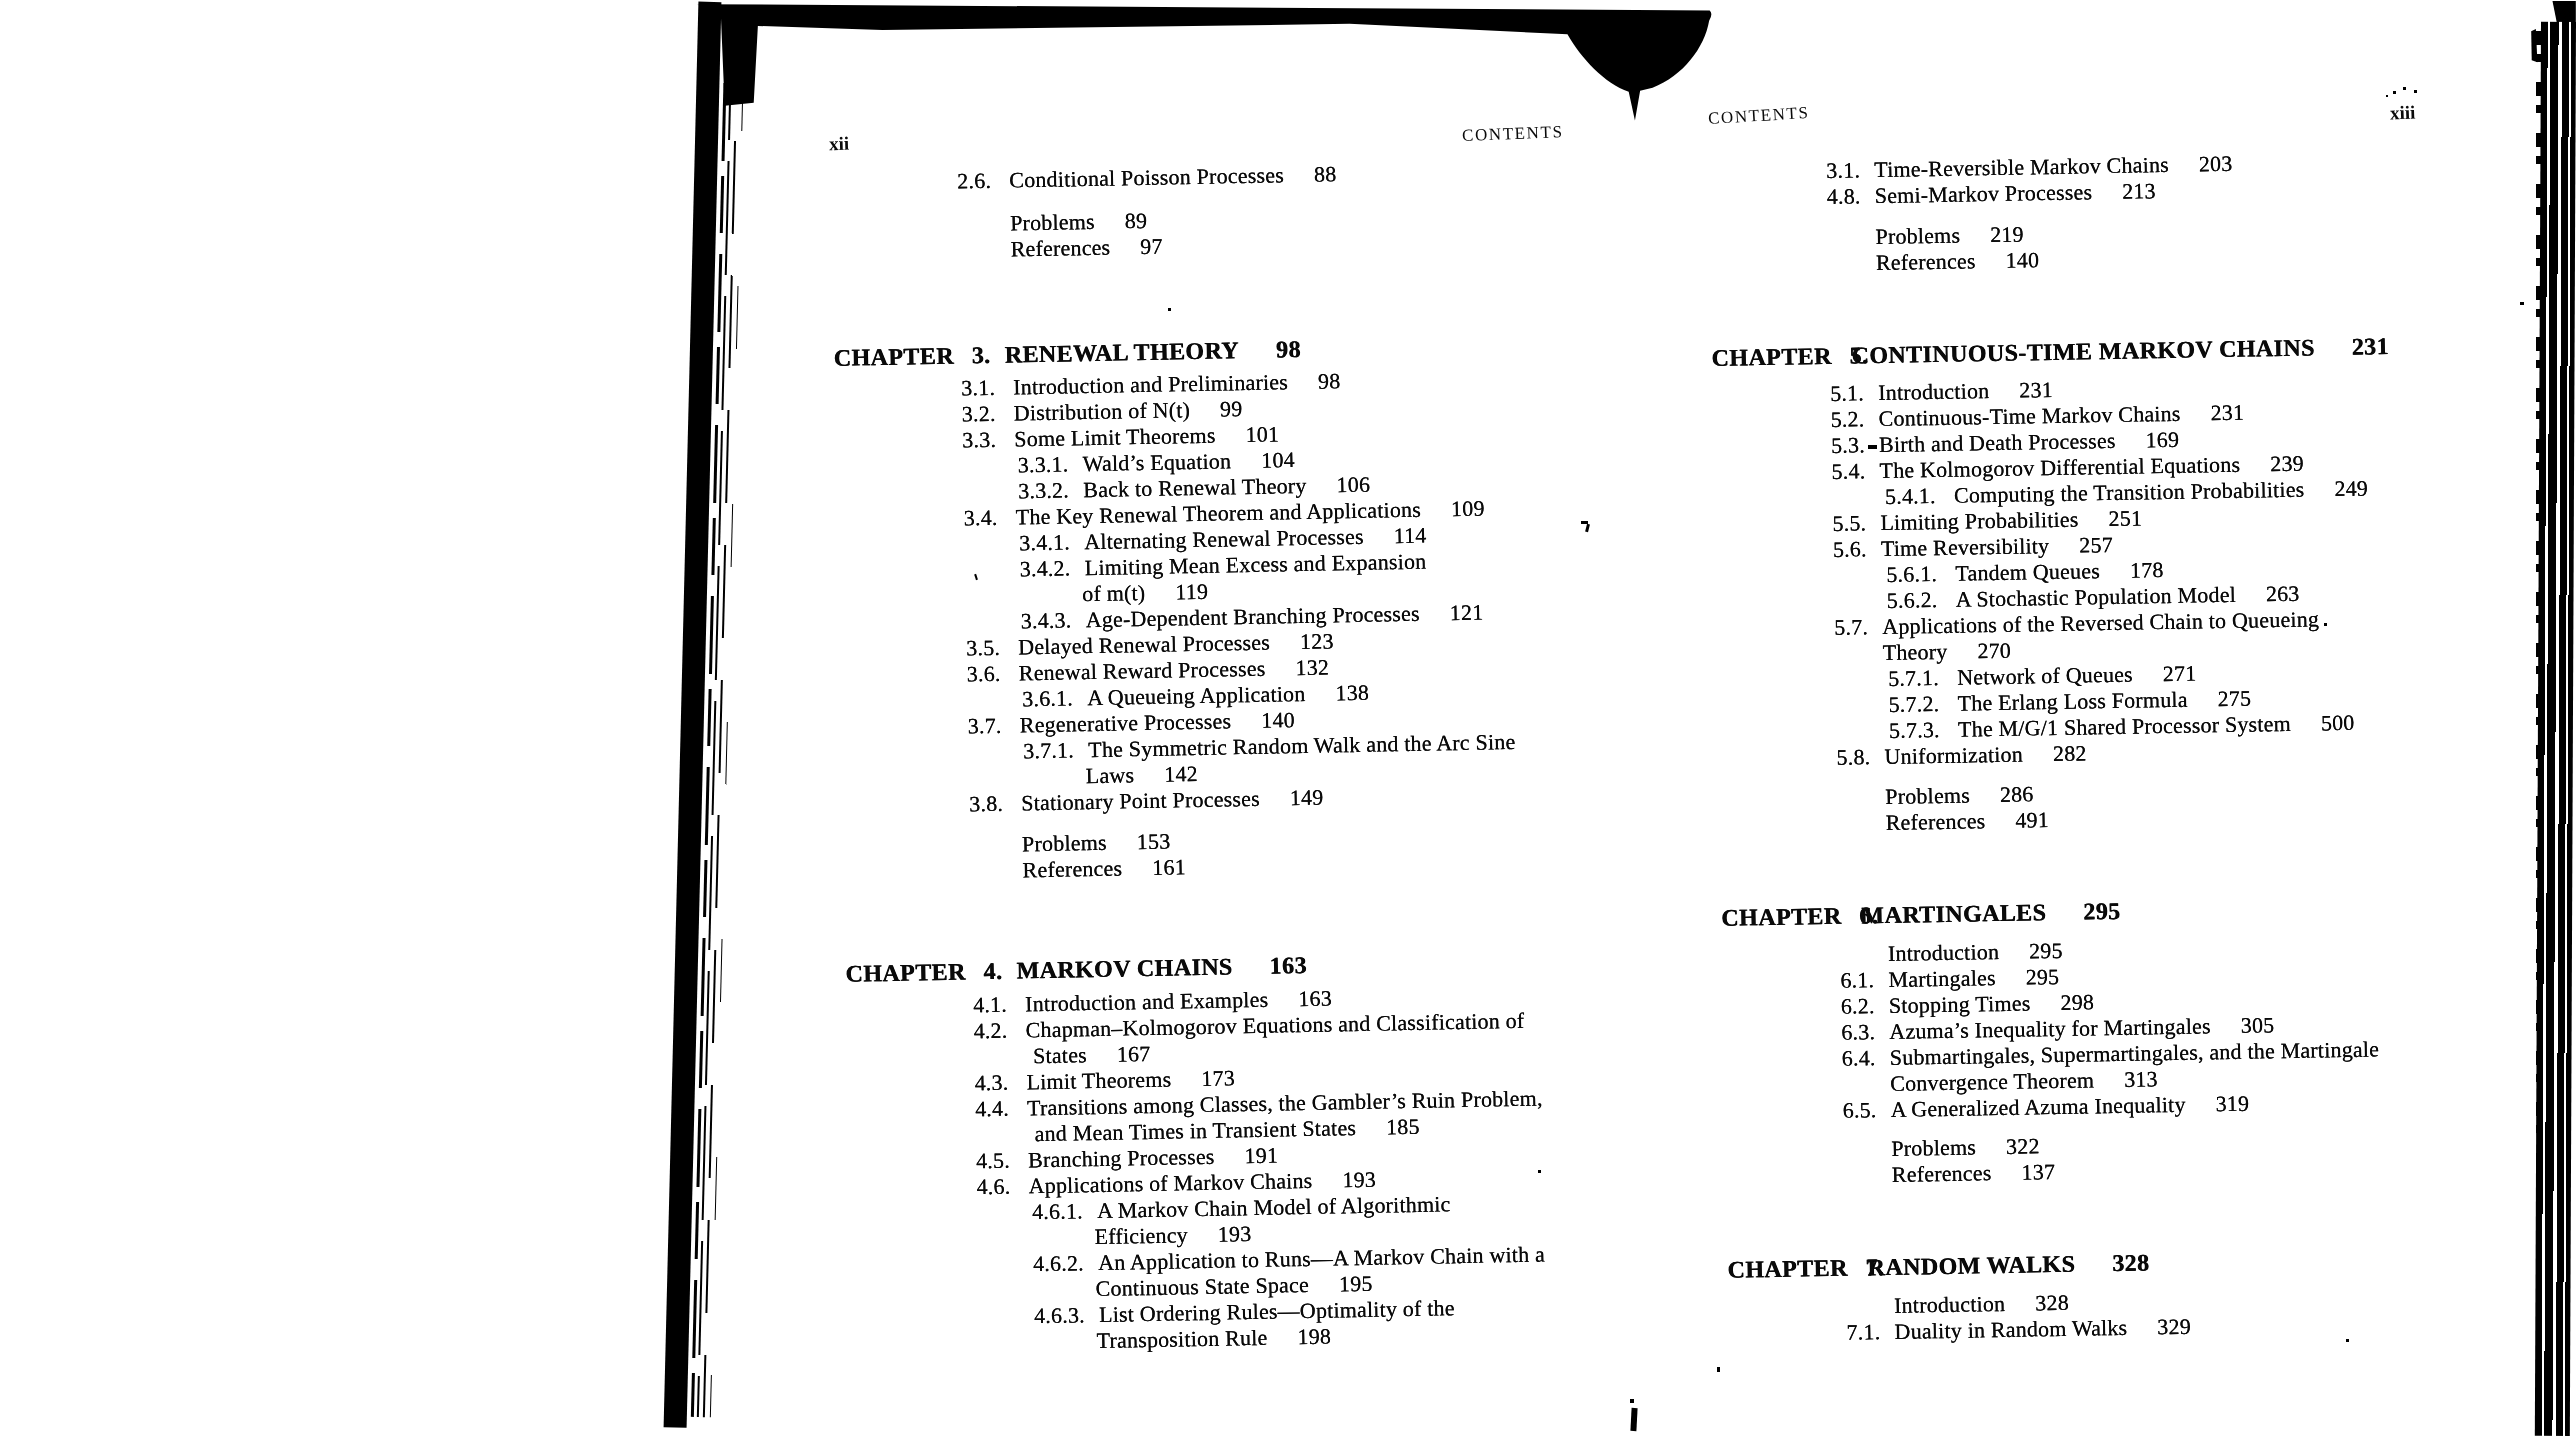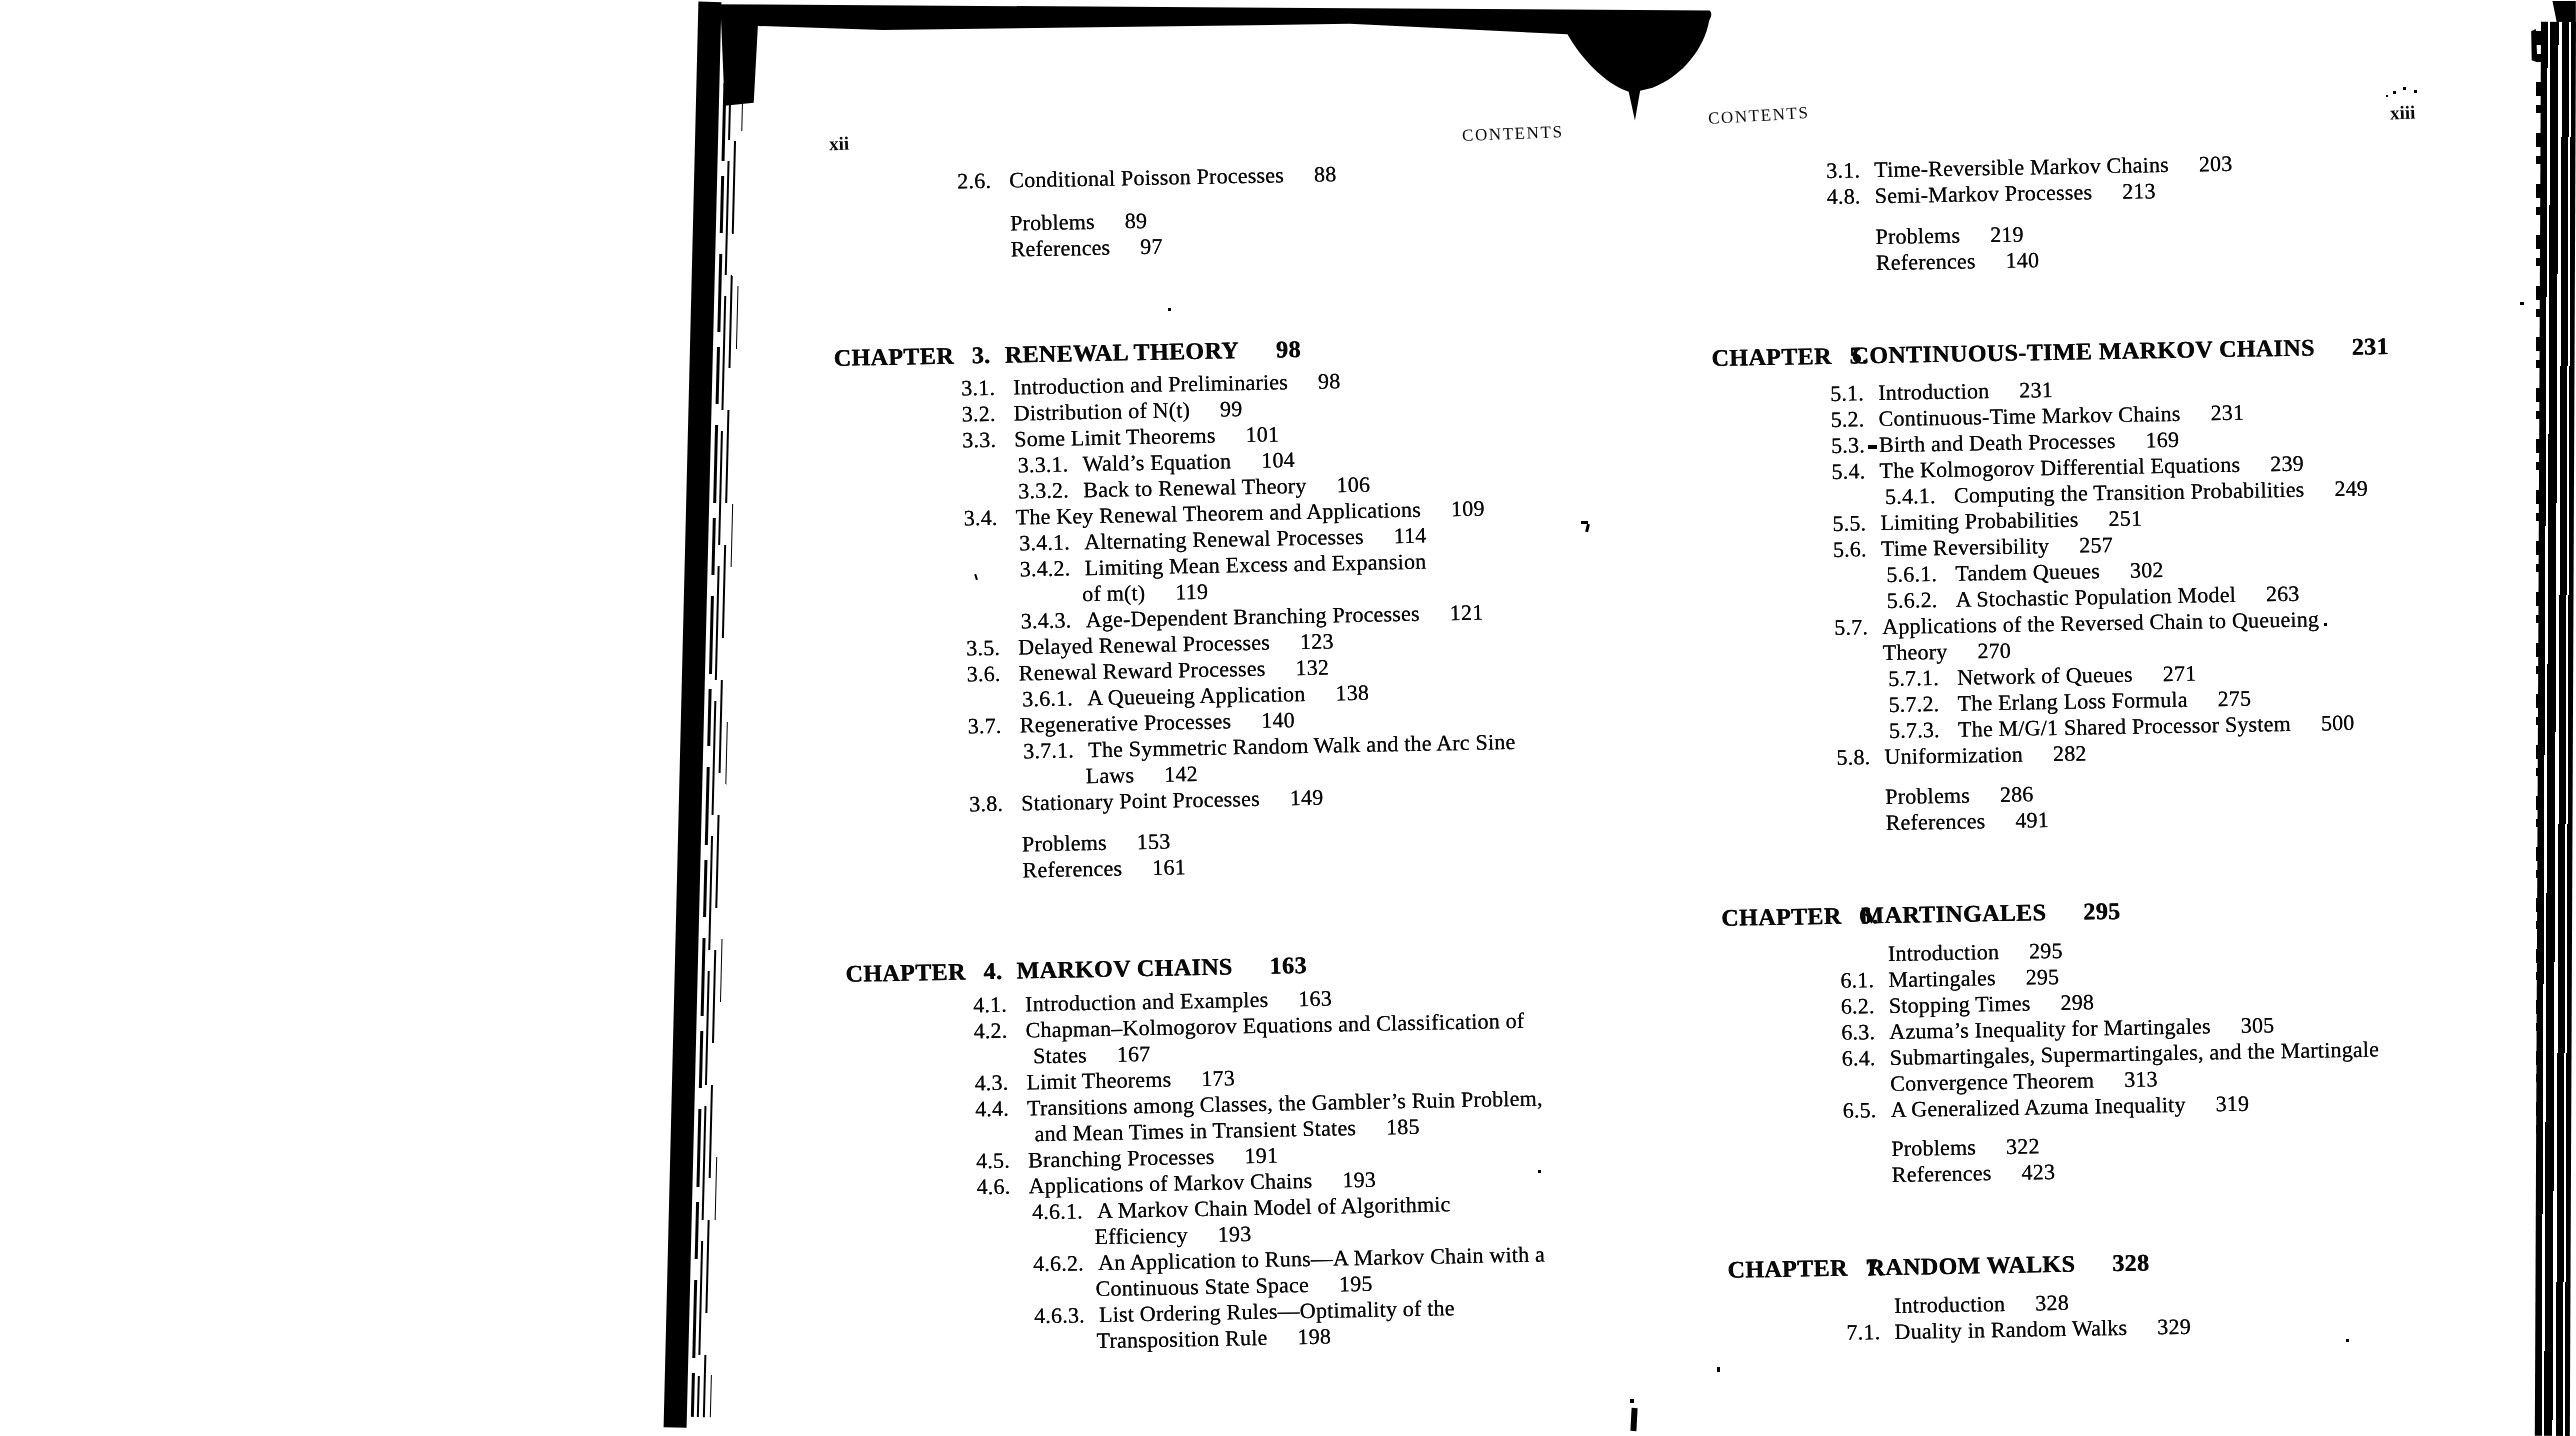--- a/index.html
+++ b/index.html
@@ -281,21 +281,21 @@
       <div class="row e1">
         <span class="num">5.5.</span>
         <span class="tw"><span class="title">Limiting Probabilities</span><span class="pg">251</span></span>
       </div>
       <div class="row e1">
         <span class="num">5.6.</span>
         <span class="tw"><span class="title">Time Reversibility</span><span class="pg">257</span></span>
       </div>
       <div class="row e2">
         <span class="num">5.6.1.</span>
-        <span class="tw"><span class="title">Tandem Queues</span><span class="pg">302</span></span>
+        <span class="tw"><span class="title">Tandem Queues</span><span class="pg">178</span></span>
       </div>
       <div class="row e2">
         <span class="num">5.6.2.</span>
         <span class="tw"><span class="title">A Stochastic Population Model</span><span class="pg">263</span></span>
       </div>
       <div class="row e1">
         <span class="num">5.7.</span>
         <span class="tw"><span class="title">Applications of the Reversed Chain to Queueing</span></span>
       </div>
       <div class="row c1">
@@ -350,21 +350,21 @@
         <span class="tw"><span class="title">Convergence Theorem</span><span class="pg">313</span></span>
       </div>
       <div class="row e1">
         <span class="num">6.5.</span>
         <span class="tw"><span class="title">A Generalized Azuma Inequality</span><span class="pg">319</span></span>
       </div>
       <div class="row pl" style="margin-top: 13px;">
         <span class="tw"><span class="title">Problems</span><span class="pg">322</span></span>
       </div>
       <div class="row pl">
-        <span class="tw"><span class="title">References</span><span class="pg">423</span></span>
+        <span class="tw"><span class="title">References</span><span class="pg">137</span></span>
       </div>
       <div class="row chapter" style="margin-top: 66px;">
         <span class="chlabel">CHAPTER 7.</span>
         <span class="tw"><span class="title">RANDOM WALKS</span><span class="pg">328</span></span>
       </div>
       <div class="row pl" style="margin-top: 13px;">
         <span class="tw"><span class="title">Introduction</span><span class="pg">328</span></span>
       </div>
       <div class="row e1">
         <span class="num">7.1.</span>

